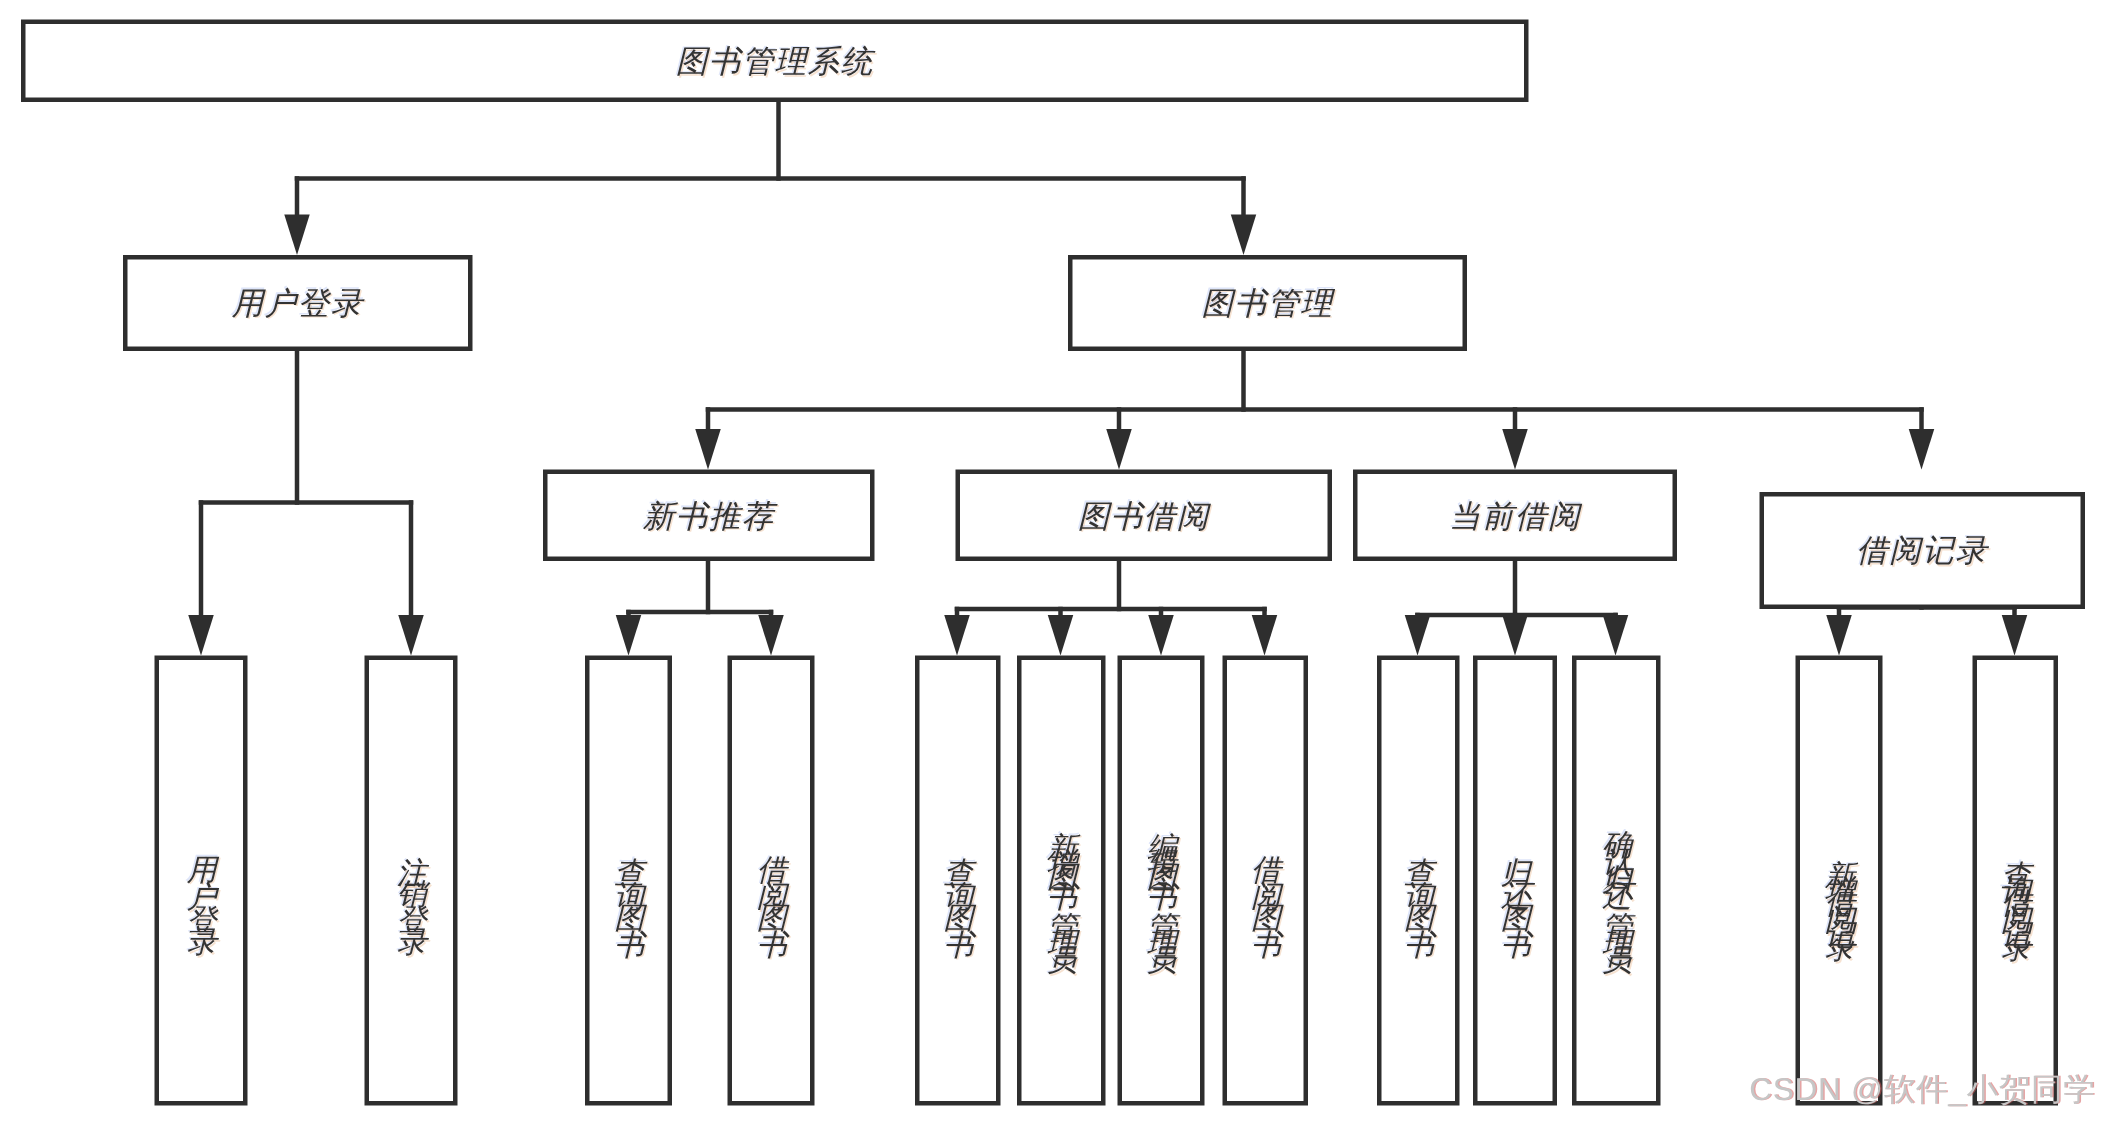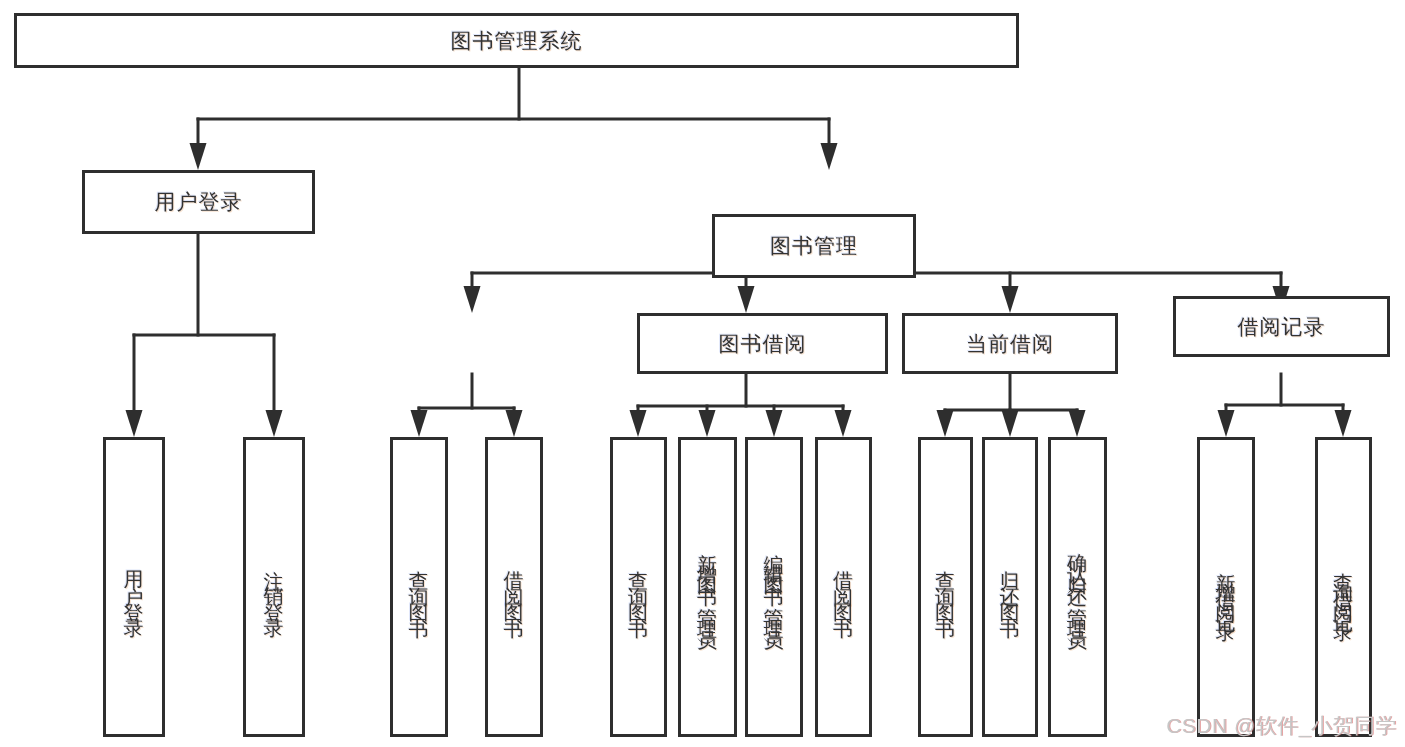--- a/index.html
+++ b/index.html
@@ -5,20 +5,21 @@
   html,body{margin:0;padding:0;background:#fff;}
   #canvas{
     position:relative;width:1405px;height:747px;background:#fff;overflow:hidden;
     font-family:"Liberation Sans","DejaVu Sans",sans-serif;
   }
   .box{
     position:absolute;box-sizing:border-box;background:#fff;
     border:3px solid var(--line,#2e2e2e);
     display:flex;align-items:center;justify-content:center;
     color:var(--text,#333);
+    font-style:italic;
   }
   .hbox{font-size:21px;letter-spacing:1px;
     text-shadow:1px 1px 0 rgba(214,124,44,.22),-1px -1px 0 rgba(70,110,220,.18);}
   .leaf span{
     writing-mode:vertical-rl;text-orientation:mixed;
     font-size:20px;line-height:1;letter-spacing:16px;
     color:var(--text,#333);
     text-shadow:1px 1px 0 rgba(214,124,44,.22),-1px -1px 0 rgba(70,110,220,.18);
   }
   .leaf span.mid{letter-spacing:10px;}
@@ -91,31 +92,34 @@
       <polygon points="1334.5,410 1351.5,410 1343,437" fill="#2e2e2e"></polygon>
     </svg>
 
   <div class="box hbox" style="left:14px;top:13px;width:1005px;height:55px;">
     <span>图书管理系统</span>
   </div>
 
   <div class="box hbox" style="left:82px;top:170px;width:233px;height:64px;">
     <span>用户登录</span>
   </div>
-  <div class="box hbox" style="left:712px;top:170px;width:204px;height:64px;margin-top:44px;">
+  <div class="box hbox" style="left:712px;top:170px;width:266px;height:64px;">
     <span>图书管理</span>
   </div>
 
+  <div class="box hbox" style="left:362px;top:313px;width:221px;height:61px;">
+    <span>新书推荐</span>
+  </div>
   <div class="box hbox" style="left:637px;top:313px;width:251px;height:61px;">
     <span>图书借阅</span>
   </div>
   <div class="box hbox" style="left:902px;top:313px;width:216px;height:61px;">
     <span>当前借阅</span>
   </div>
-  <div class="box hbox" style="left:1173px;top:296px;width:217px;height:61px;">
+  <div class="box hbox" style="left:1173px;top:328px;width:217px;height:78px;">
     <span>借阅记录</span>
   </div>
 
   <div class="box leaf" style="left:103px;top:437px;width:62px;height:300px;">
     <span>用户登录</span>
   </div>
   <div class="box leaf" style="left:243px;top:437px;width:62px;height:300px;">
     <span>注销登录</span>
   </div>
 

